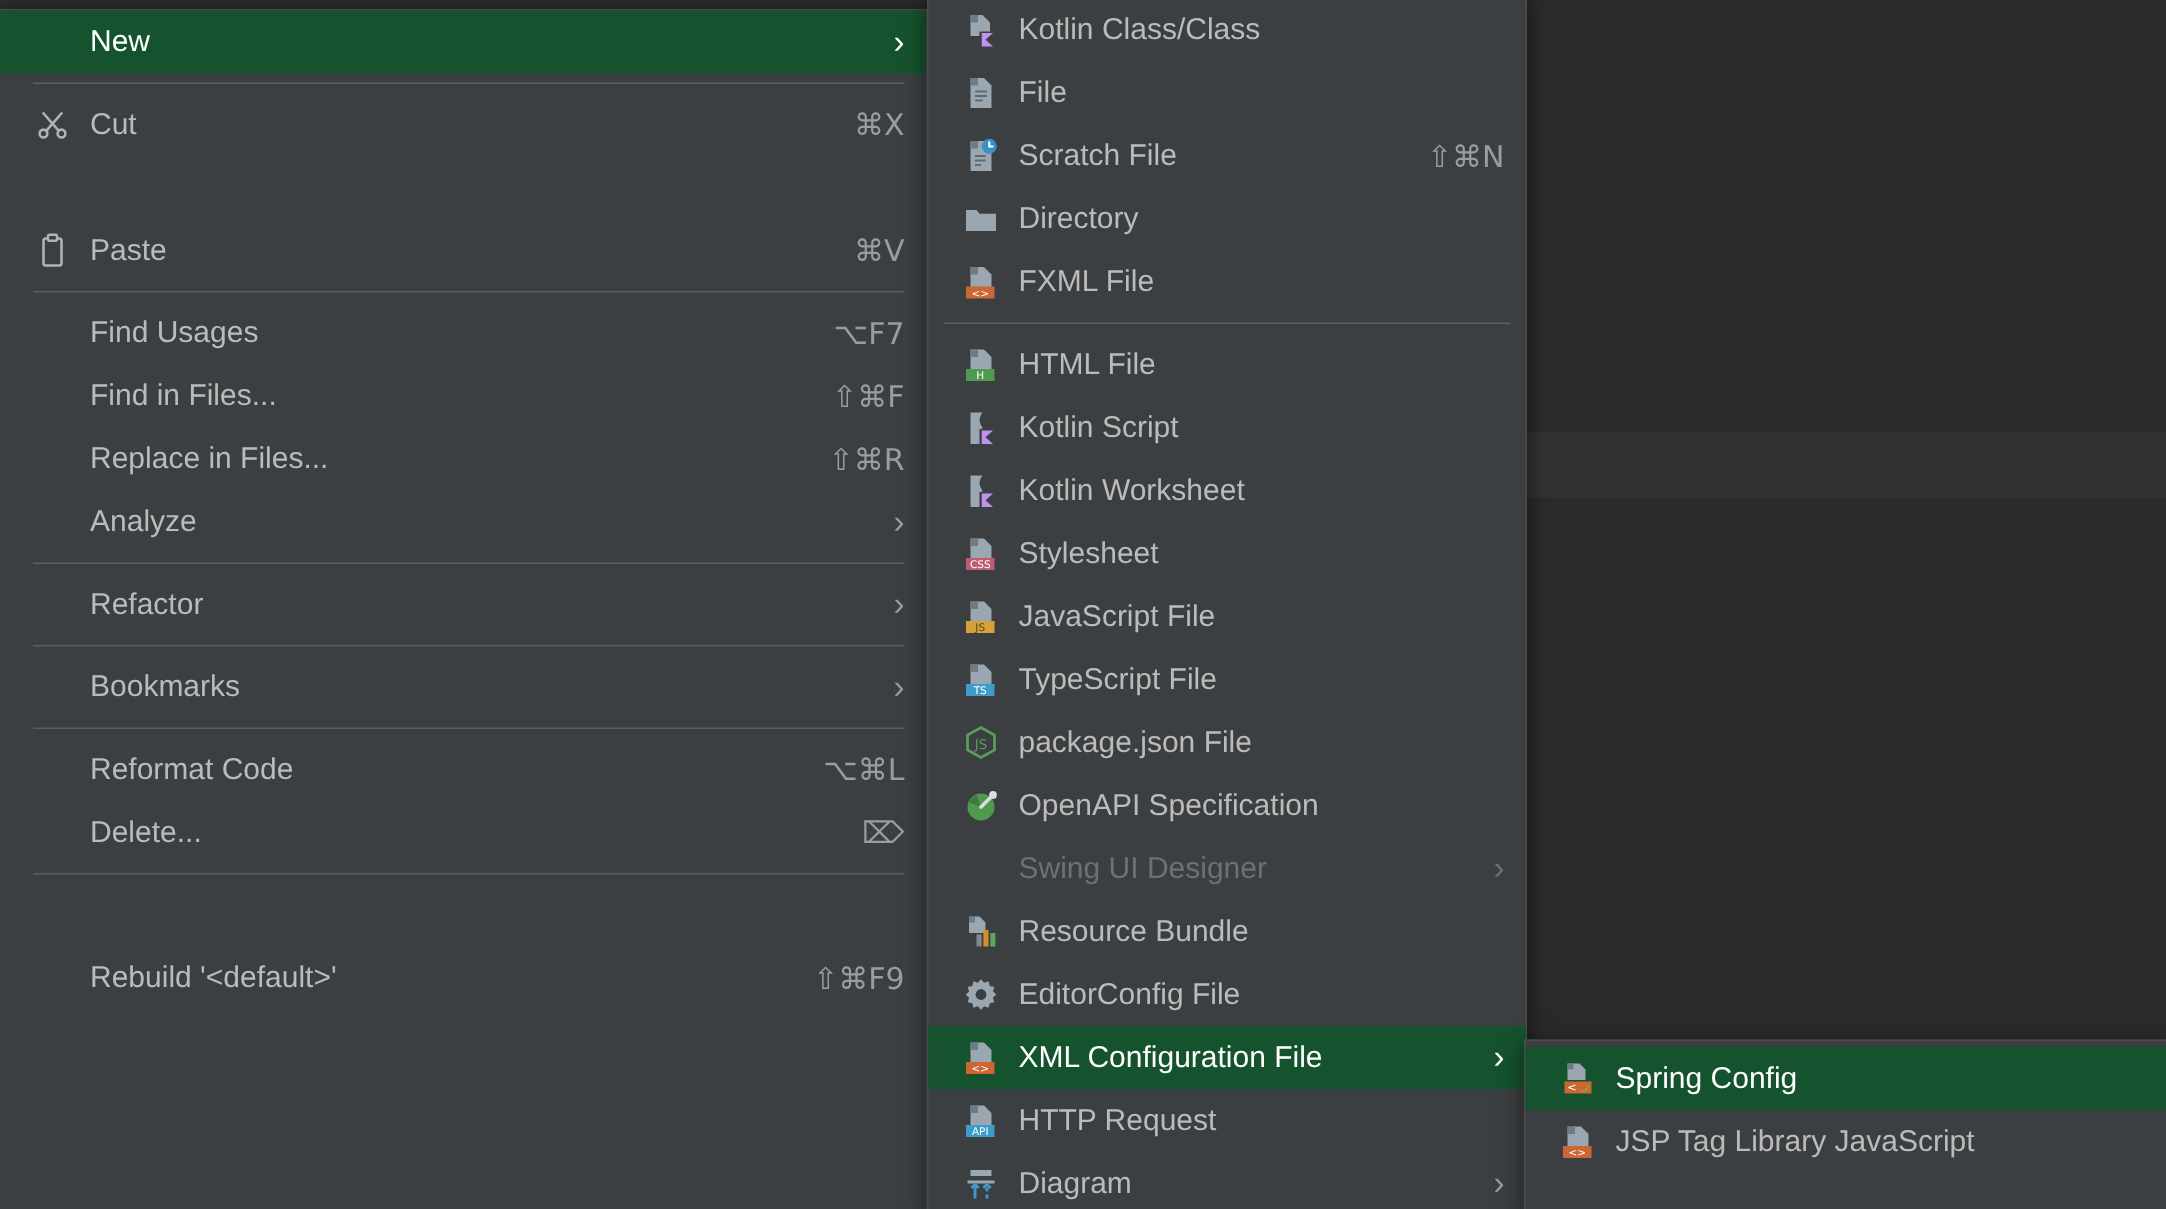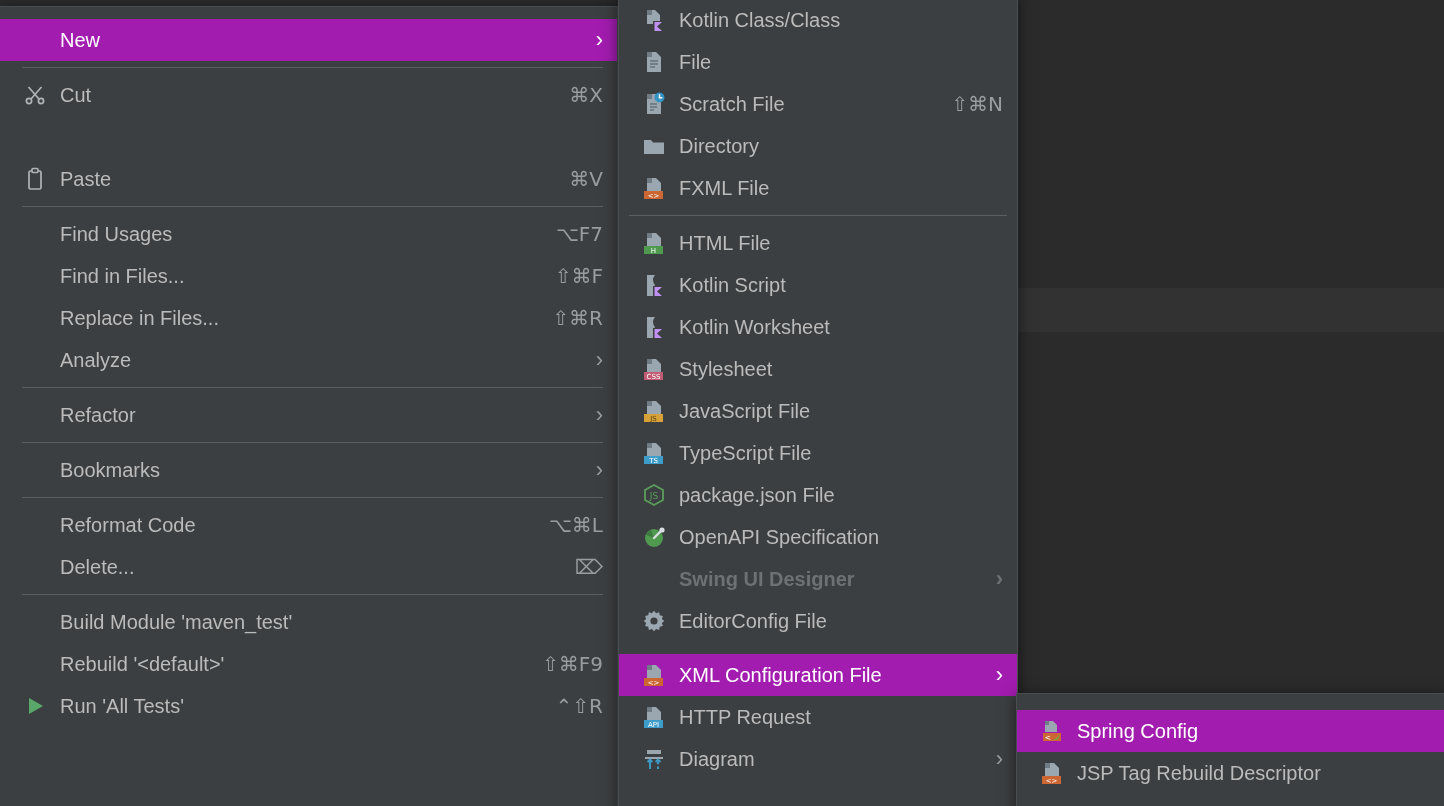--- a/index.html
+++ b/index.html
@@ -38,22 +38,22 @@
     padding: 4px 0;
   }
   .menu-item {
     position: relative;
     display: flex;
     align-items: center;
     height: 42px;
     padding: 0 14px 0 22px;
     white-space: nowrap;
   }
-  .menu-item.selected { background: #a21caf; color: #ffffff; margin-top: 12px; }
-  .menu-item.disabled { color: #6e7173; font-weight: bold; }
+  .menu-item.selected { background: #14532d; color: #ffffff; }
+  .menu-item.disabled { color: #6e7173; }
   .mi-icon {
     width: 26px; min-width: 26px; height: 26px;
     margin-right: 12px;
     display: flex; align-items: center; justify-content: center;
     position: relative;
   }
   .mi-icon.empty { }
   .mi-label { flex: 0 0 auto; }
   .mi-shortcut {
     color: #9a9d9f; font-size: 20px;
@@ -159,35 +159,25 @@
         <span class="mi-shortcut">⌥⌘L</span>
       </div>
       <div class="menu-item">
         <span class="mi-icon empty"></span>
         <span class="mi-label">Delete...</span>
         <span class="mi-shortcut">⌦</span>
       </div>
       <div class="separator"></div>
       <div class="menu-item">
         <span class="mi-icon empty"></span>
-        <span class="mi-label">Build Module 'maven_test'</span>
       </div>
       <div class="menu-item">
         <span class="mi-icon empty"></span>
         <span class="mi-label">Rebuild '&lt;default&gt;'</span>
         <span class="mi-shortcut">⇧⌘F9</span>
-      </div>
-      <div class="menu-item">
-        <span class="mi-icon">
-          <svg width="24" height="24" viewBox="0 0 24 24">
-            <path d="M6 4 L20 12 L6 20 Z" fill="#59a869"></path>
-          </svg>
-        </span>
-        <span class="mi-label">Run 'All Tests'</span>
-        <span class="mi-shortcut">⌃⇧R</span>
       </div>
     </div>
 
   <div class="menu" id="new-menu">
       <div class="menu-item">
         <span class="mi-icon">
           <svg width="24" height="24" viewBox="0 0 24 24">
       <path d="M5 2 h8 l5 5 v9 H5 Z" fill="#9aa7b0"></path>
             <path d="M5 2 h5 v5 H5 Z" fill="#6f7b85"></path>
       <path d="M11 13 h10 v10 H11 Z" fill="#3c3f41"></path>
@@ -332,20 +322,32 @@
         <span class="mi-label">OpenAPI Specification</span>
       </div>
       <div class="menu-item disabled">
         <span class="mi-icon empty"></span>
         <span class="mi-label">Swing UI Designer</span>
         <span class="mi-arrow">›</span>
       </div>
       <div class="menu-item">
         <span class="mi-icon">
           <svg width="24" height="24" viewBox="0 0 24 24">
+      <path d="M4 2 h7 l4 4 v7 H4 Z" fill="#9aa7b0"></path>
+            <path d="M4 2 h4 v4 H4 Z" fill="#6f7b85"></path>
+      <rect x="9" y="14" width="3.4" height="8" fill="#7f8b94"></rect>
+      <rect x="13.6" y="11" width="3.4" height="11" fill="#d98c2b"></rect>
+      <rect x="18.2" y="13" width="3.4" height="9" fill="#5aa85a"></rect>
+          </svg>
+        </span>
+        <span class="mi-label">Resource Bundle</span>
+      </div>
+      <div class="menu-item">
+        <span class="mi-icon">
+          <svg width="24" height="24" viewBox="0 0 24 24">
       <path fill="#9aa7b0" d="M12 1.8l2.1 2.4 3-1 .7 3.1 3.1.7-1 3 2.3 2-2.3 2.1 1 3-3.1.7-.7 3.1-3-1-2.1 2.3-2.1-2.3-3 1-.7-3.1-3.1-.7 1-3L1.8 12l2.3-2-1-3 3.1-.7.7-3.1 3 1z"></path>
       <circle cx="12" cy="12" r="3.6" fill="#3c3f41"></circle>
           </svg>
         </span>
         <span class="mi-label">EditorConfig File</span>
       </div>
       <div class="menu-item selected">
         <span class="mi-icon">
   <svg width="24" height="24" viewBox="0 0 24 24">
     <path d="M5 2 h9 l5 5 v9 H5 Z" fill="#9aa7b0"></path>
@@ -401,17 +403,17 @@
       </div>
       <div class="menu-item">
         <span class="mi-icon">
   <svg width="24" height="24" viewBox="0 0 24 24">
     <path d="M5 2 h9 l5 5 v9 H5 Z" fill="#9aa7b0"></path>
     <path d="M5 2 h5 v5 H5 Z" fill="#6f7b85"></path>
     <rect x="2" y="15" width="19" height="8" fill="#cc6633"></rect>
           <text x="11.5" y="21.8" font-size="7" font-family="DejaVu Sans, sans-serif" text-anchor="middle" fill="#ffffff">&lt;&gt;</text>
   </svg>
         </span>
-        <span class="mi-label">JSP Tag Rebuild Descriptor</span>
+        <span class="mi-label">JSP Tag Library JavaScript</span>
       </div>
     </div>
 
 </div>
 
 </body></html>

